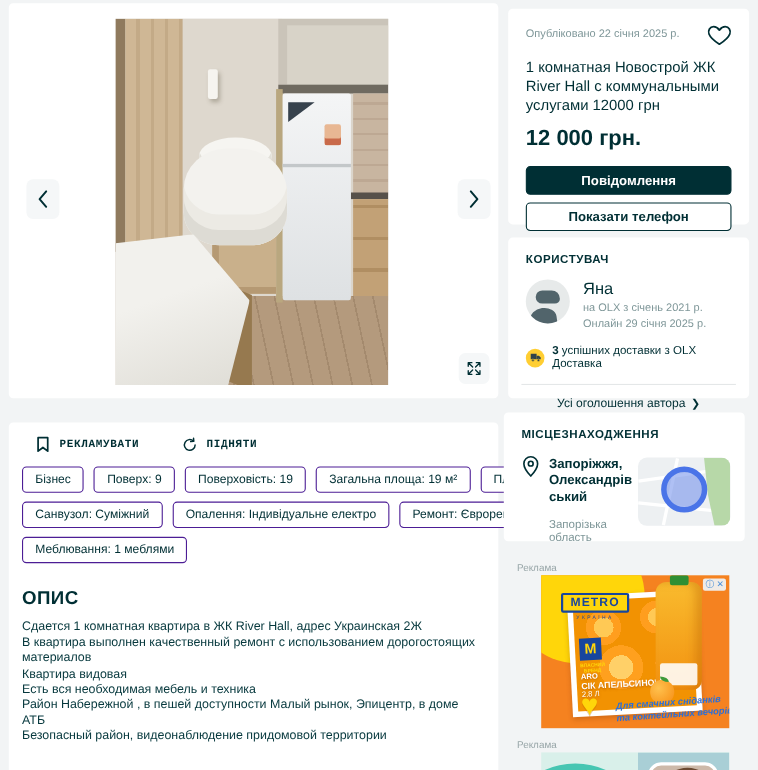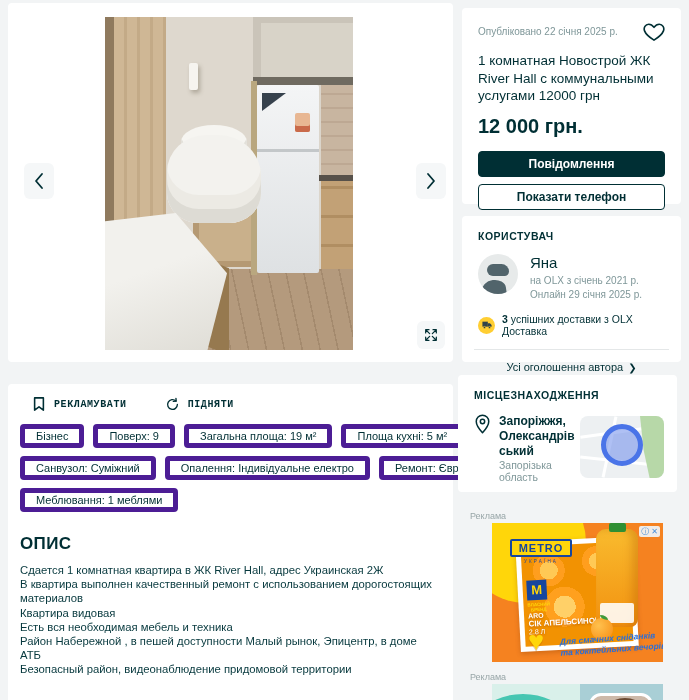--- a/index.html
+++ b/index.html
@@ -23,21 +23,21 @@
   svg.ic { display:block; }
 
   
   .details-card { left:8px; top:384px; width:445px; height:340px; }
   .actions-row { display:flex; gap:38px; padding:12px 0 0 24px; align-items:center; }
   .action-btn { display:flex; align-items:center; gap:8px; border:none; background:none; cursor:pointer;
     color:#002f34; font-family:Liberation Mono, monospace; font-size:10px; font-weight:bold; letter-spacing:.6px; }
   .chips { padding:12px 12px 0 12px; }
   .chip-row { display:flex; flex-wrap:nowrap; margin-bottom:8px; }
   .chip { display:inline-flex; align-items:center; height:24px; padding:0 11px; margin-right:9px;
-    border:5px solid #4c1d95; border-radius:4px; font-size:11px; color:#002f34; background:#fff; white-space:nowrap; }
+    border:1px solid #4c1d95; border-radius:4px; font-size:11px; color:#002f34; background:#fff; white-space:nowrap; }
   .desc-heading { font-size:17px; font-weight:bold; letter-spacing:.4px; padding:14px 12px 0 12px; }
   .desc { padding:9px 14px 0 12px; }
   .desc-line { font-size:11.3px; line-height:14.2px; color:#06383d; }
 
   
   .info-card { left:462px; top:8px; width:219px; height:196px; padding:14px 16px; }
   .pub-row { display:flex; justify-content:space-between; align-items:flex-start; }
   .pub-date { font-size:10px; color:#7f9799; padding-top:4px; }
   .fav-btn { border:none; background:none; cursor:pointer; padding:0; }
   .listing-title { font-size:13.5px; line-height:17.5px; font-weight:normal; margin-top:10px; color:#002f34; }
@@ -64,21 +64,21 @@
   .deliv-text b { font-weight:bold; }
   .user-divider { border:none; border-top:1px solid #e4e7e8; margin:12px -4px 0 -4px; }
   .all-ads { display:flex; justify-content:center; align-items:center; gap:5px; margin-top:11px;
     font-size:11px; color:#002f34; cursor:pointer; background:none; border:none; font-family:inherit; width:100%; }
   .chev { font-size:10px; }
 
   .location-card { left:458px; top:375px; width:219px; height:117px; padding:14px 16px; }
   .loc-row { display:flex; gap:8px; margin-top:13px; }
   .loc-texts { width:78px; }
   .loc-place { font-size:12px; font-weight:bold; line-height:15px; overflow-wrap:anywhere; }
-  .loc-region { font-size:10.5px; color:#7f9799; margin-top:0; }
+  .loc-region { font-size:10.5px; color:#7f9799; margin-top:12px; }
   .map-thumb { position:absolute; right:13px; top:41px; width:84px; height:62px; border-radius:8px;
     background:#edf0f2; overflow:hidden; }
   .map-green { position:absolute; right:0; top:0; width:24px; height:100%; background:#b7d8a8;
     clip-path:polygon(0 0,100% 0,100% 100%,40% 100%,15% 55%); }
   .map-road { position:absolute; background:#fff; }
   .map-circle { position:absolute; left:21px; top:8px; width:42px; height:42px; border-radius:50%;
     border:5px solid #4a74e8; background:rgba(110,140,235,.55); }
 
   .ad-label { position:absolute; left:470px; font-size:9px; color:#98a6a8; }
   .metro-ad { position:absolute; left:492px; top:523px; width:171px; height:139px; background:#f58220; overflow:hidden; }
@@ -230,20 +230,21 @@
           <path d="M14.6 1.8l.3 3.8-3.8.3" class="ic-stroke" stroke-width="1.6"></path>
         </svg>
         <span>ПІДНЯТИ</span>
       </button>
     </div>
 
     <div class="chips">
       <div class="chip-row">
         <span class="chip">Бізнес</span>
         <span class="chip">Поверх: 9</span>
+        <span class="chip">Поверховість: 19</span>
         <span class="chip">Загальна площа: 19 м²</span>
         <span class="chip">Площа кухні: 5 м²</span>
       </div>
       <div class="chip-row">
         <span class="chip">Санвузол: Суміжний</span>
         <span class="chip">Опалення: Індивідуальне електро</span>
         <span class="chip">Ремонт: Євроремонт</span>
       </div>
       <div class="chip-row">
         <span class="chip">Меблювання: 1 меблями</span>

